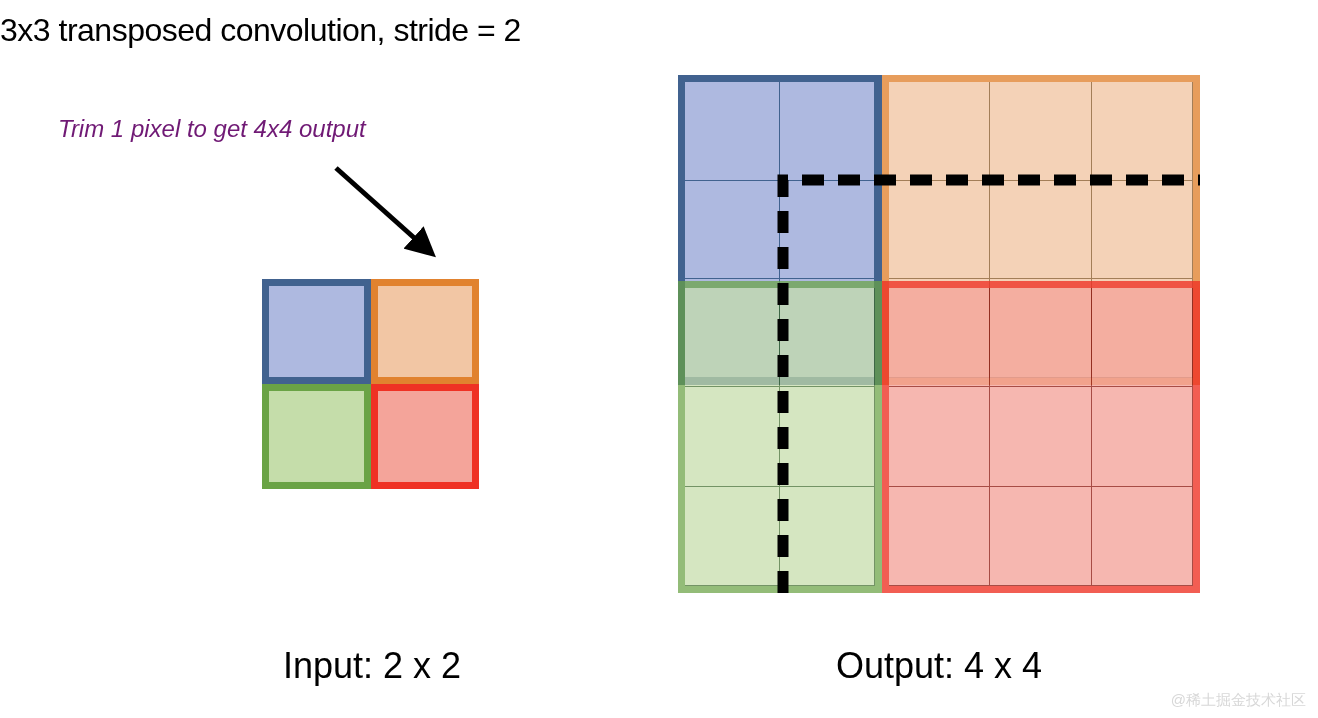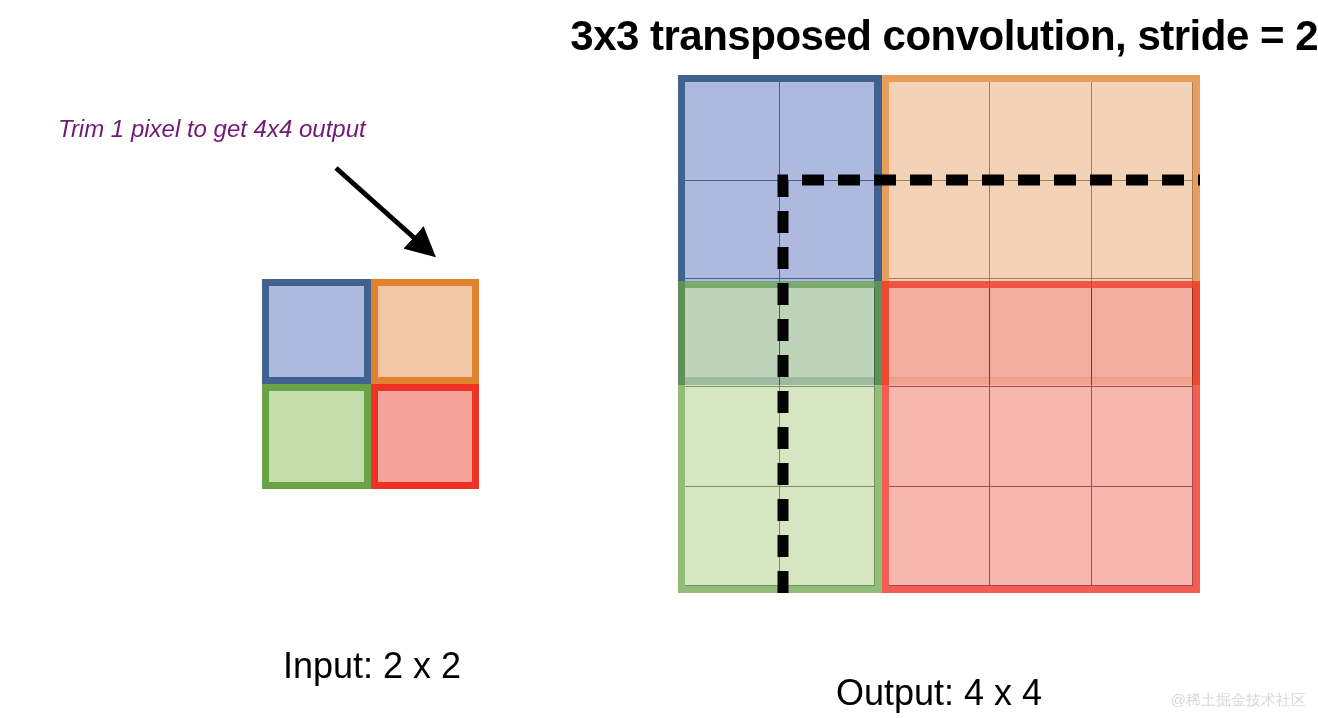--- a/index.html
+++ b/index.html
@@ -15,23 +15,23 @@
     font-family: "Liberation Sans", sans-serif;
     color: #000000;
   }
 
   
   #title {
     position: absolute;
     left: 0;
     top: 12px;
     width: 1318px;
-    text-align: right;
-    font-size: 42px;
-    font-weight: 700;
+    text-align: left;
+    font-size: 32px;
+    font-weight: 400;
     letter-spacing: -0.5px;
     color: #000;
     white-space: nowrap;
   }
 
   
   #annotation {
     position: absolute;
     left: 58px;
     top: 115px;
@@ -119,21 +119,20 @@
     white-space: nowrap;
   }
   #label-output {
     position: absolute;
     left: 678px;
     top: 645px;
     width: 522px;
     text-align: center;
     font-size: 36px;
     white-space: nowrap;
-    margin-top: 27px;
   }
   #watermark {
     position: absolute;
     right: 12px;
     bottom: 8px;
     font-size: 15px;
     color: #d8d8d8;
     white-space: nowrap;
     margin-left: 12px;
   }

